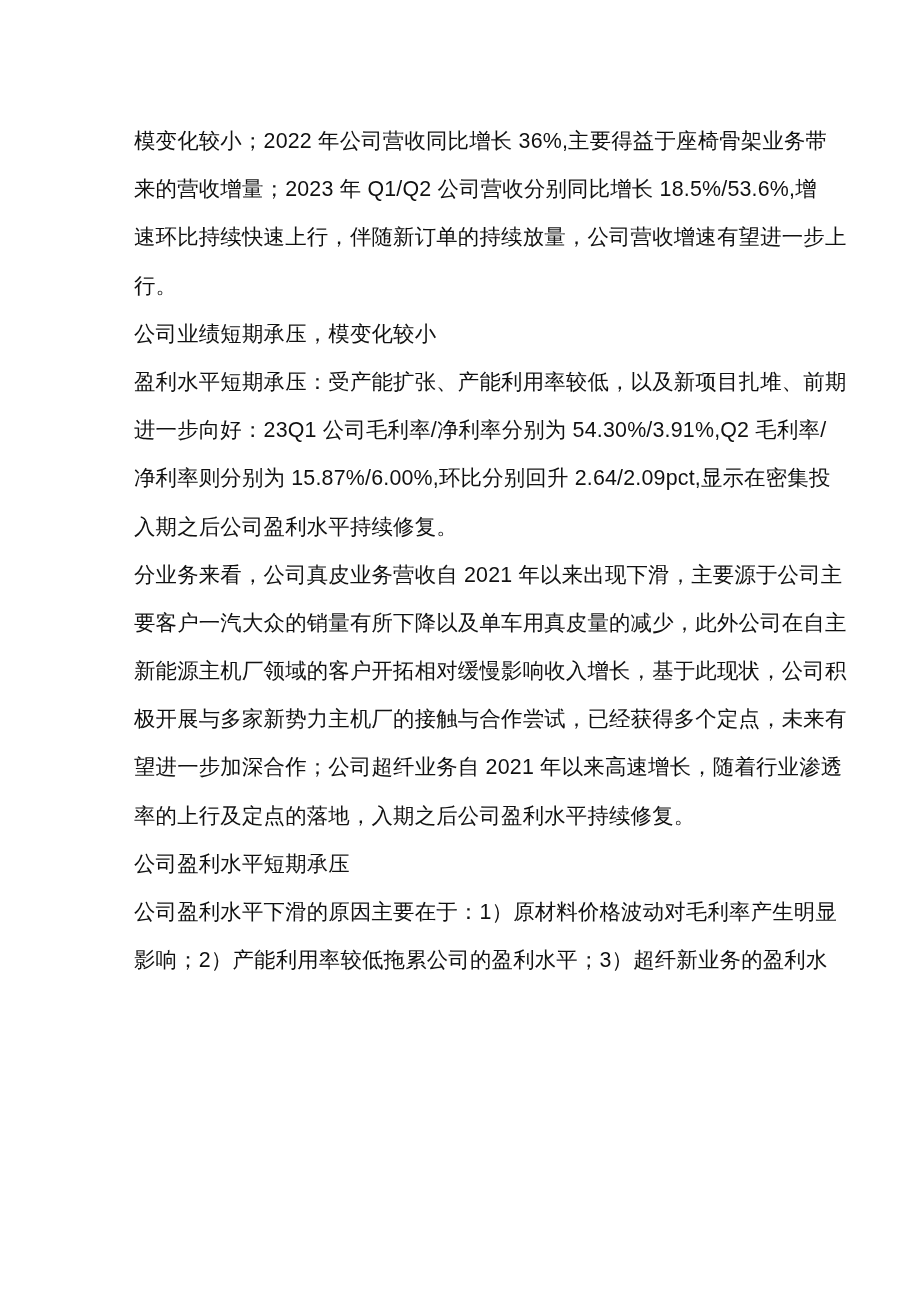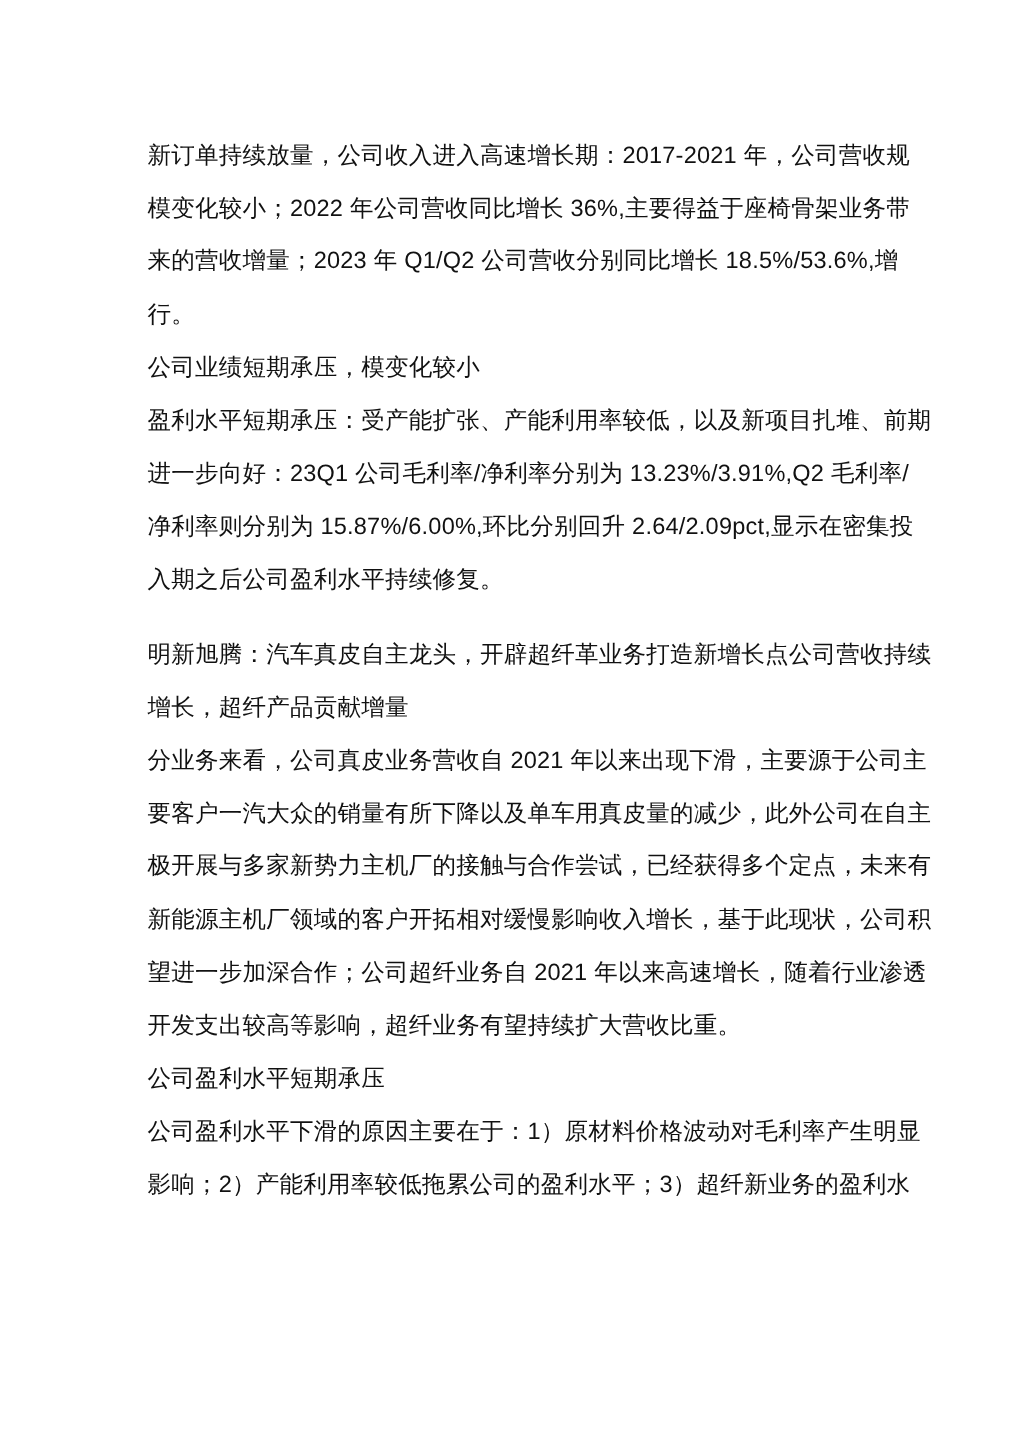--- a/index.html
+++ b/index.html
@@ -42,49 +42,45 @@
     .line.last {
       text-align-last: left;
     }
   </style>
 </head>
 <body>
 
 <div class="page">
 
   <p class="para">
-    <span class="line">新订单持续放量，公司收入进入高速增长期：2017-2021 年，公司营收规</span>
     <span class="line">模变化较小；2022 年公司营收同比增长 36%,主要得益于座椅骨架业务带</span>
     <span class="line">来的营收增量；2023 年 Q1/Q2 公司营收分别同比增长 18.5%/53.6%,增</span>
+    <span class="line">速环比持续快速上行，伴随新订单的持续放量，公司营收增速有望进一步上</span>
     <span class="line last">行。</span>
   </p>
 
   <p class="para">
     <span class="line last">公司业绩短期承压，模变化较小</span>
   </p>
 
   <p class="para">
     <span class="line">盈利水平短期承压：受产能扩张、产能利用率较低，以及新项目扎堆、前期</span>
-    <span class="line">进一步向好：23Q1 公司毛利率/净利率分别为 13.23%/3.91%,Q2 毛利率/</span>
+    <span class="line">进一步向好：23Q1 公司毛利率/净利率分别为 54.30%/3.91%,Q2 毛利率/</span>
     <span class="line">净利率则分别为 15.87%/6.00%,环比分别回升 2.64/2.09pct,显示在密集投</span>
     <span class="line last">入期之后公司盈利水平持续修复。</span>
   </p>
 
-  <p class="para gap-before">
-    <span class="line">明新旭腾：汽车真皮自主龙头，开辟超纤革业务打造新增长点公司营收持续</span>
-    <span class="line last">增长，超纤产品贡献增量</span>
-  </p>
 
   <p class="para">
     <span class="line">分业务来看，公司真皮业务营收自 2021 年以来出现下滑，主要源于公司主</span>
     <span class="line">要客户一汽大众的销量有所下降以及单车用真皮量的减少，此外公司在自主</span>
+    <span class="line">新能源主机厂领域的客户开拓相对缓慢影响收入增长，基于此现状，公司积</span>
     <span class="line">极开展与多家新势力主机厂的接触与合作尝试，已经获得多个定点，未来有</span>
-    <span class="line">新能源主机厂领域的客户开拓相对缓慢影响收入增长，基于此现状，公司积</span>
     <span class="line">望进一步加深合作；公司超纤业务自 2021 年以来高速增长，随着行业渗透</span>
-    <span class="line last">开发支出较高等影响，超纤业务有望持续扩大营收比重。</span>
+    <span class="line last">率的上行及定点的落地，入期之后公司盈利水平持续修复。</span>
   </p>
 
   <p class="para">
     <span class="line last">公司盈利水平短期承压</span>
   </p>
 
   <p class="para">
     <span class="line">公司盈利水平下滑的原因主要在于：1）原材料价格波动对毛利率产生明显</span>
     <span class="line">影响；2）产能利用率较低拖累公司的盈利水平；3）超纤新业务的盈利水</span>
   </p>

